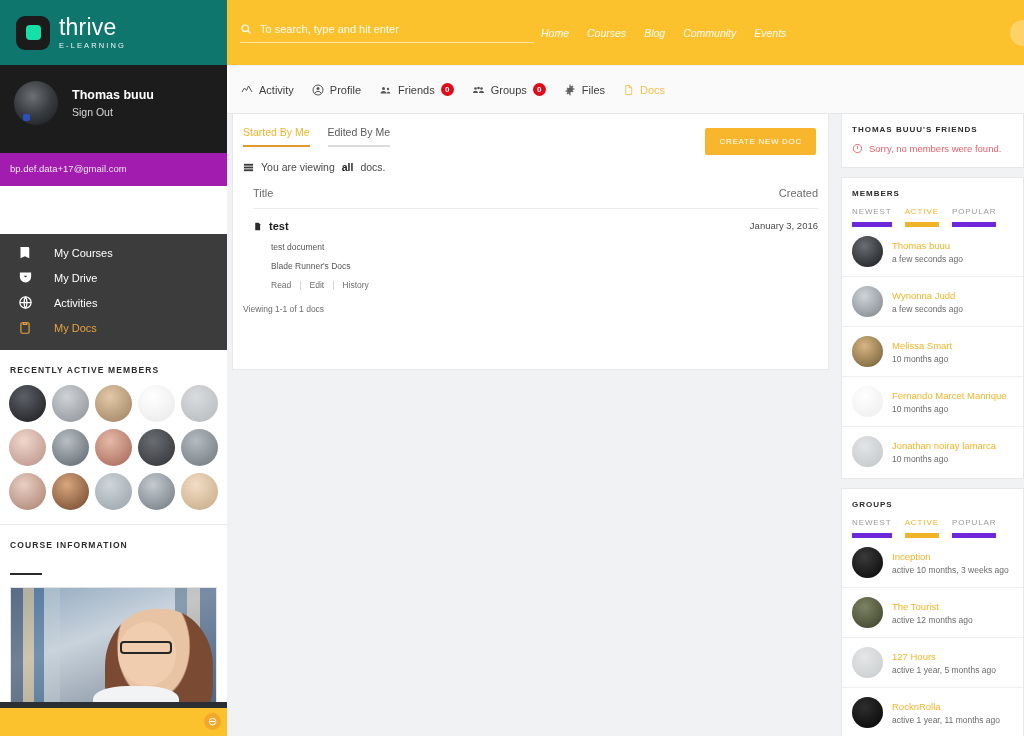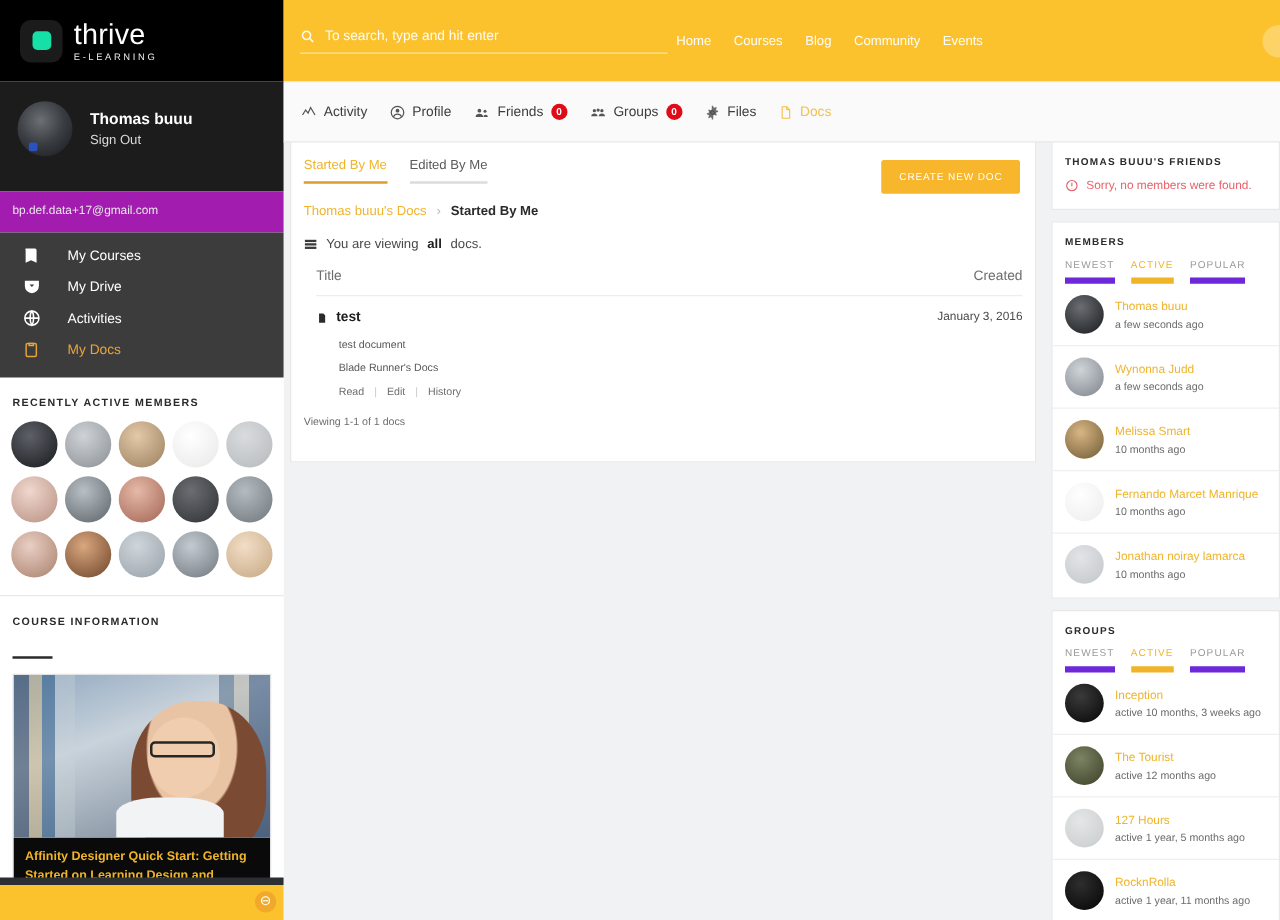--- a/index.html
+++ b/index.html
@@ -12,21 +12,21 @@
   .app { position: relative; width: 1024px; height: 736px; }
 
   
   .sidebar {
     position: absolute; left: 0; top: 0;
     width: 227px; height: 736px;
     background: #ffffff;
     overflow: hidden;
   }
   .brand {
-    height: 65px; background: #000000;
+    height: 65px; background: #0f766e;
     display: flex; align-items: center; padding-left: 16px;
   }
   .brand-logo {
     width: 34px; height: 34px; border-radius: 9px;
     background: #1b1b1b;
     display: flex; align-items: center; justify-content: center;
   }
   .brand-logo .dot {
     width: 15px; height: 15px; border-radius: 4px; background: #15e0a8;
   }
@@ -51,21 +51,21 @@
     width: 7px; height: 7px; background: #2a52be; border-radius: 2px;
   }
   .user-meta { margin-left: 14px; }
   .user-name { color: #fff; font-size: 12.5px; font-weight: bold; }
   .user-signout { color: #d8d8d8; font-size: 10.5px; margin-top: 4px; }
   .useremail {
     background: #a21caf; color: #e8e8e8; font-size: 9.5px;
     padding: 10px 14px 12px 10px;
   }
 
-  .nav { background: #3c3c3c; padding: 6px 0 10px 0; }
+  .nav { background: #3c3c3c; padding: 6px 0 10px 0; margin-top: 48px; }
   .nav-item {
     display: flex; align-items: center;
     height: 25px; padding-left: 18px; color: #ffffff; font-size: 11px;
     cursor: pointer;
   }
   .nav-item.active { color: #e8a33d; }
   .nav-ico {
     width: 20px; height: 16px; margin-right: 16px;
     display: flex; align-items: center; justify-content: flex-start;
     color: inherit;
@@ -137,21 +137,21 @@
     margin-left: 13px; width: 294px; display: flex; align-items: center;
     border-bottom: 1px solid rgba(255,255,255,.58); padding-bottom: 7px;
   }
   .search-ico { color: #fff; opacity: .95; display: flex; margin-right: 8px; }
   .search-input {
     background: transparent; border: none; outline: none;
     color: #fff; font-size: 11px; width: 100%;
     font-family: "Liberation Sans", sans-serif;
   }
   .search-input::placeholder { color: #fff; opacity: .95; }
-  .topnav { display: flex; align-items: center; margin-left: 7px; gap: 18px; }
+  .topnav { display: flex; align-items: center; margin-left: 7px; gap: 18px; font-style: italic; }
   .topnav a {
     color: #fff; font-size: 10.5px; text-decoration: none; opacity: .97;
   }
   .topbar-right {
     position: absolute; right: -12px; top: 20px;
     width: 26px; height: 26px; border-radius: 50%;
     background: rgba(255,255,255,.28);
   }
 
   
@@ -471,25 +471,20 @@
     </div>
   </div>
 
   <div class="main-card">
     <div class="subtabs">
       <div class="subtab active">Started By Me</div>
       <div class="subtab">Edited By Me</div>
     </div>
     <button class="create-btn">CREATE NEW DOC</button>
 
-    <div class="breadcrumb">
-      <span class="bc-link">Thomas buuu's Docs</span>
-      <span class="bc-sep">›</span>
-      <span class="bc-cur">Started By Me</span>
-    </div>
 
     <div class="viewing">
       <span style="display:flex;color:#3a3a3a">
         <svg width="11" height="11" viewBox="0 0 24 24" fill="currentColor">
             <rect x="2" y="4" width="20" height="4"></rect>
             <rect x="2" y="10" width="20" height="4"></rect>
             <rect x="2" y="16" width="20" height="4"></rect>
           </svg>
       </span>
       <span>You are viewing</span>

